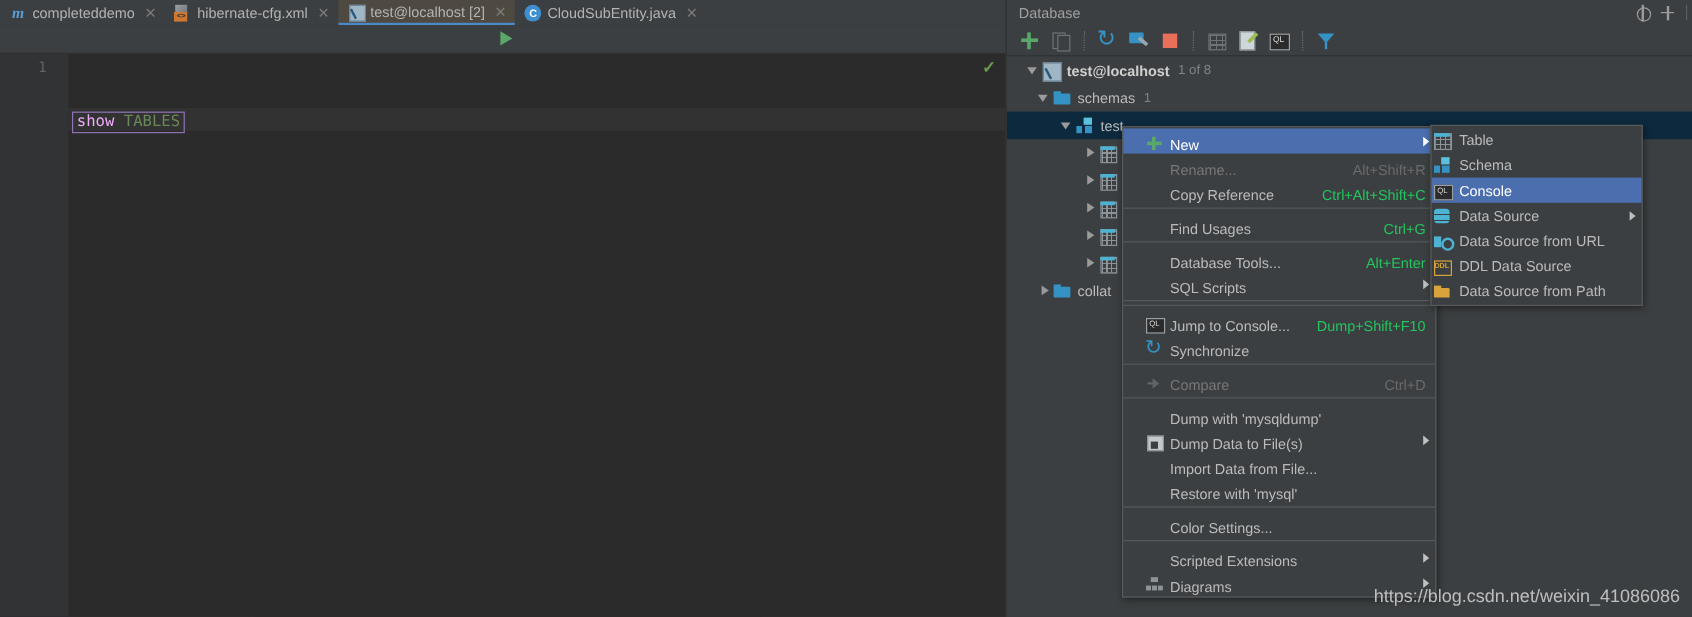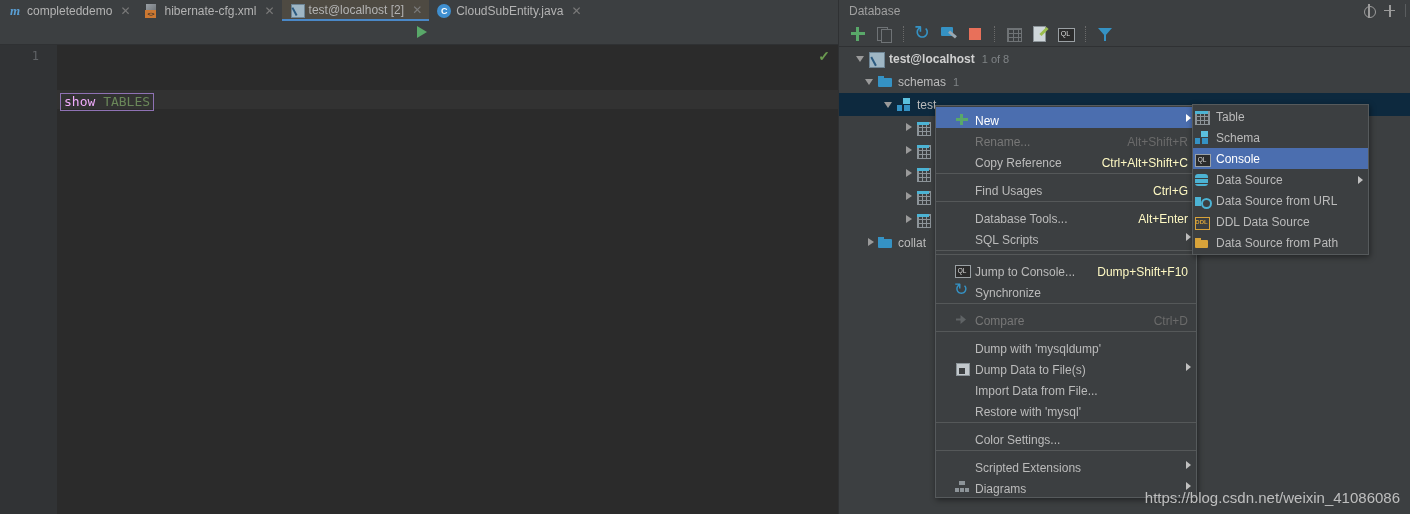--- a/index.html
+++ b/index.html
@@ -294,21 +294,21 @@
   }
   .mi {
     height:21px; display:flex; align-items:flex-end; position:relative;
     padding-left:17px; padding-right:8px; font-size:12px; color:#bbbbbb;
     white-space:nowrap;
   }
   .mi.highlight { background:#4b6eaf; color:#ffffff; }
   .mi.disabled { color:#777777; }
   .mi .mi-ico { width:18px; height:18px; position:relative; display:inline-block; flex:none; margin-right:4px;}
   .mi .mi-label { flex:1; }
-  .mi .mi-accel { color:#fef9c3; font-size:12px; margin-left:18px; }
+  .mi .mi-accel { color:#22c55e; font-size:12px; margin-left:18px; }
   .mi.disabled .mi-accel { color:#6a6a6a; }
   .mi .mi-arrow:after {
     content:""; position:absolute; right:5px; top:7px;
     border-left:5px solid #c0c0c0; border-top:4px solid transparent; border-bottom:4px solid transparent;
   }
   .mi.highlight .mi-arrow:after { border-left-color:#ffffff; }
   .m-sep { height:1px; background:#555859; margin:3px 0; }
 
   .mico-plus:before { content:""; position:absolute; left:3px; top:8px; width:12px; height:2.5px; background:#59a869;}
   .mico-plus:after  { content:""; position:absolute; left:7px; top:4px; width:2.5px; height:11px; background:#59a869;}

